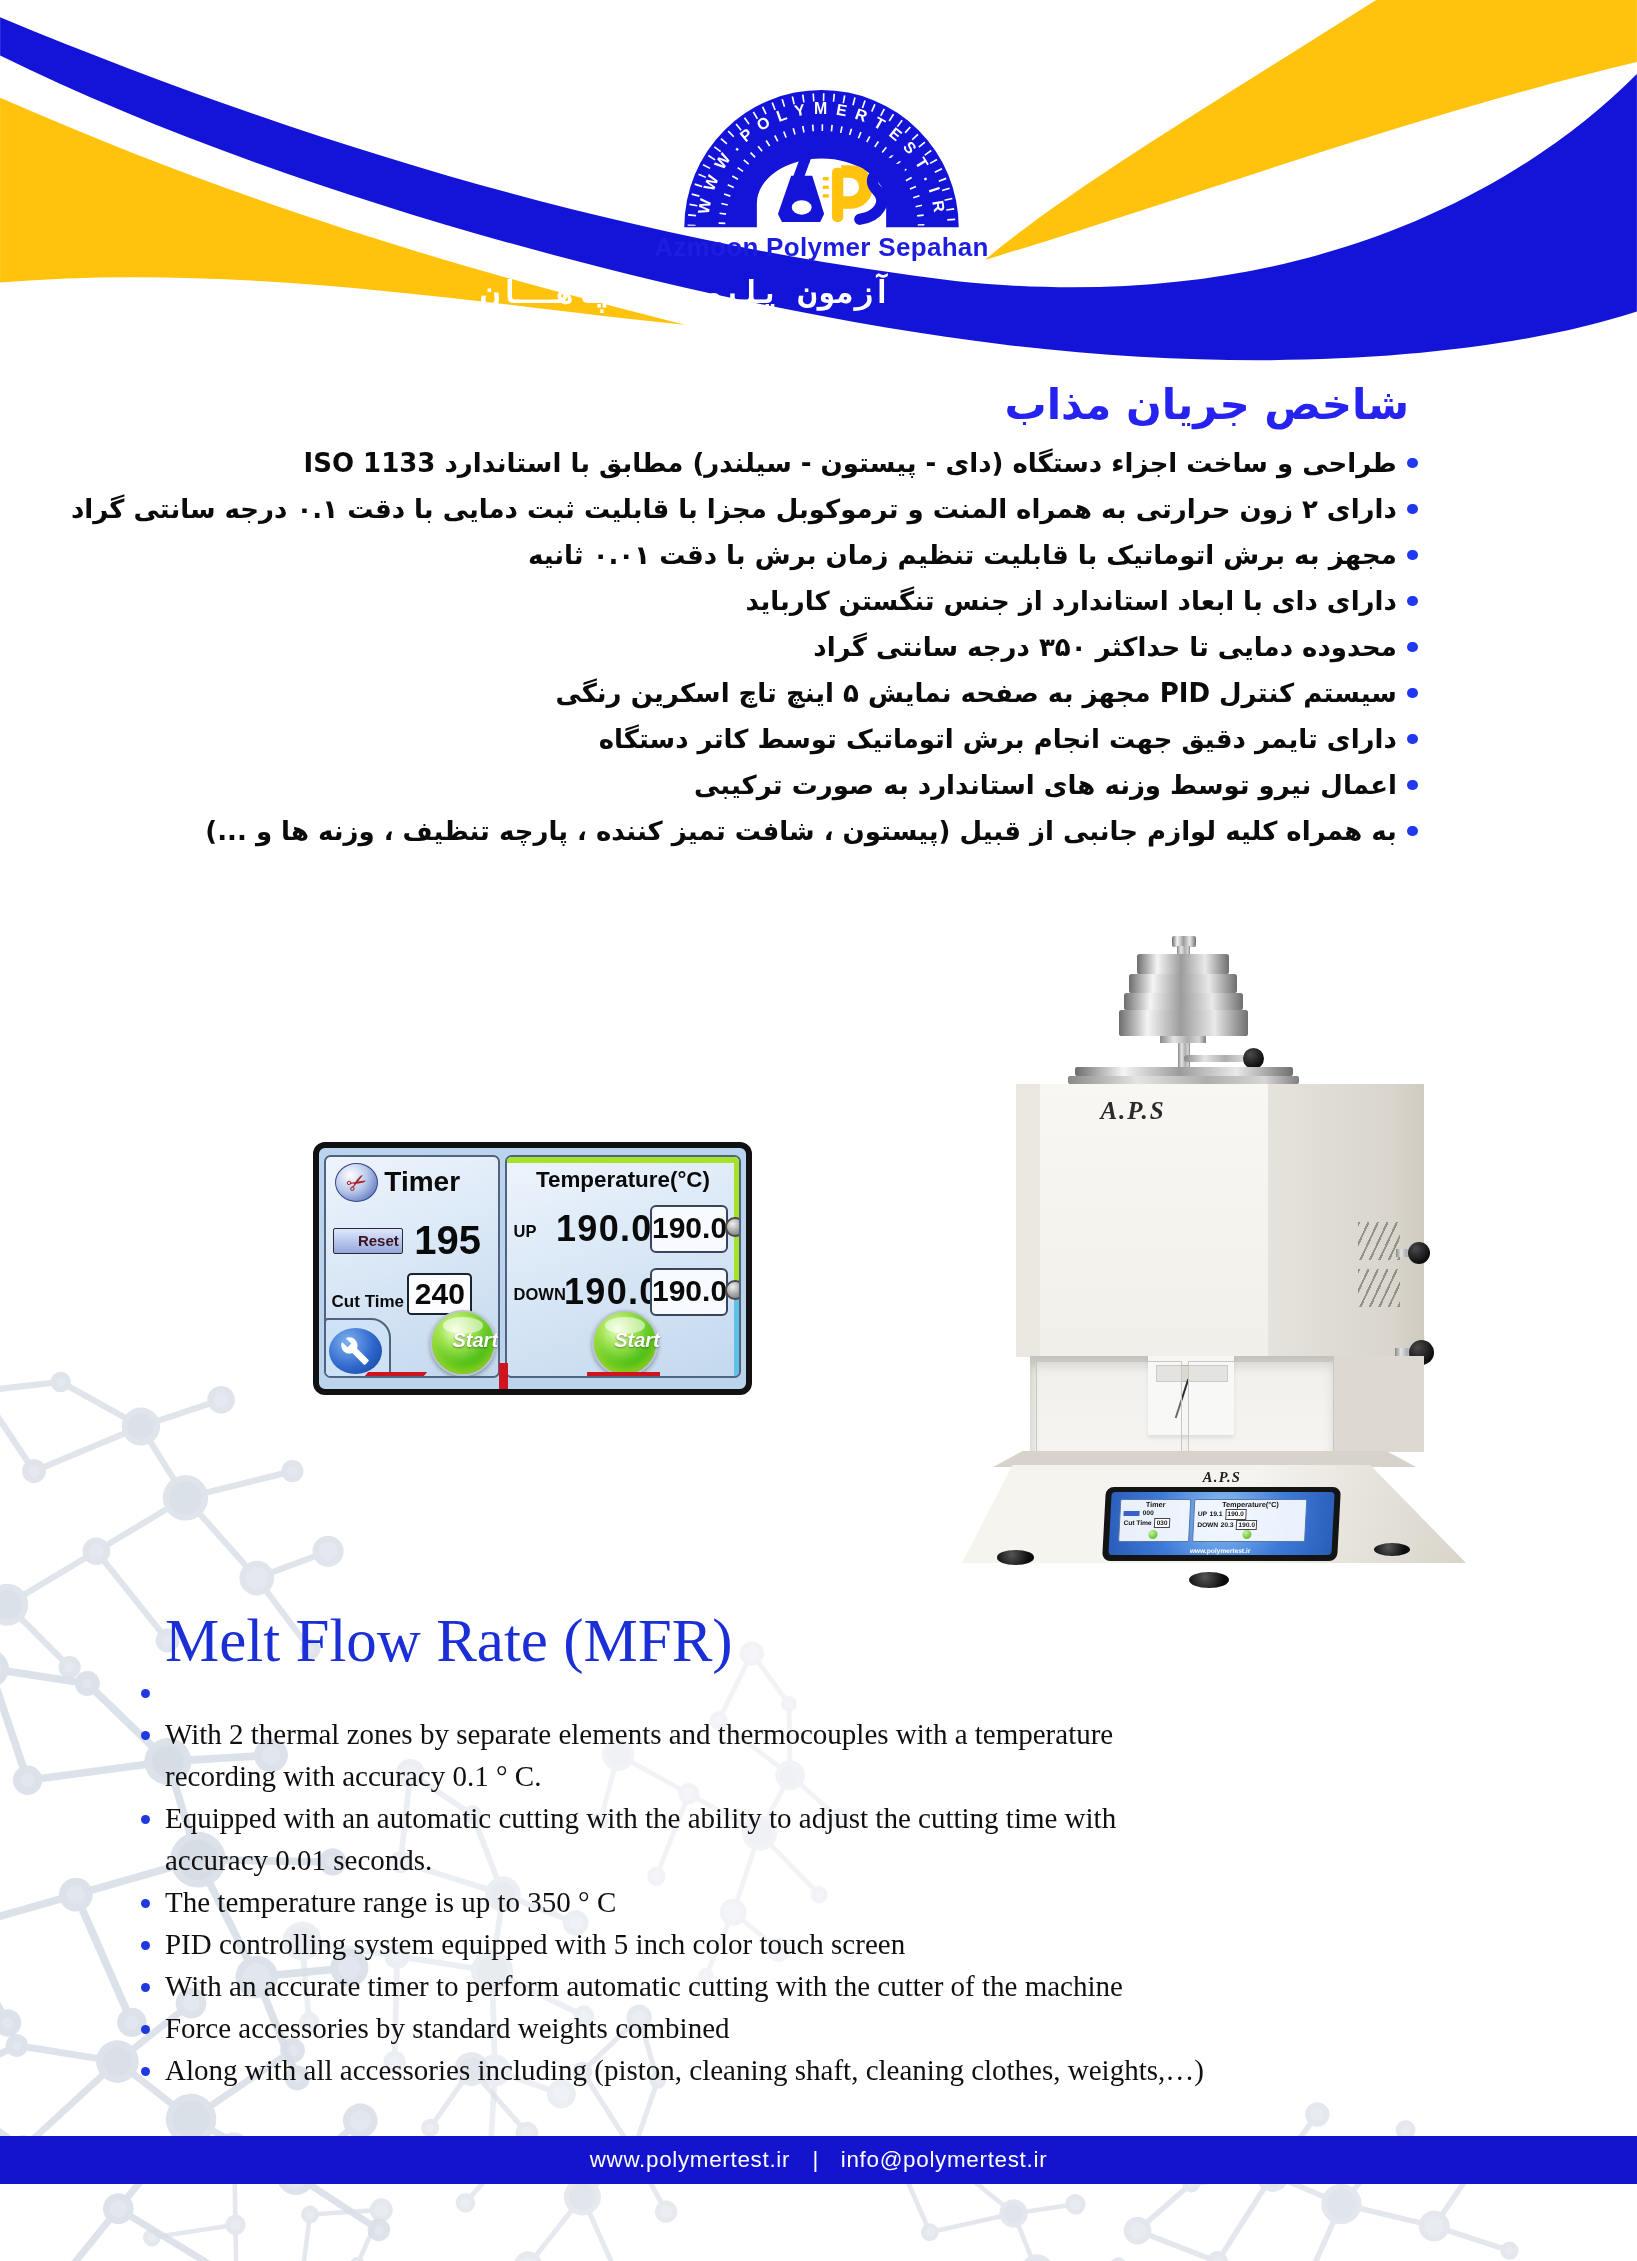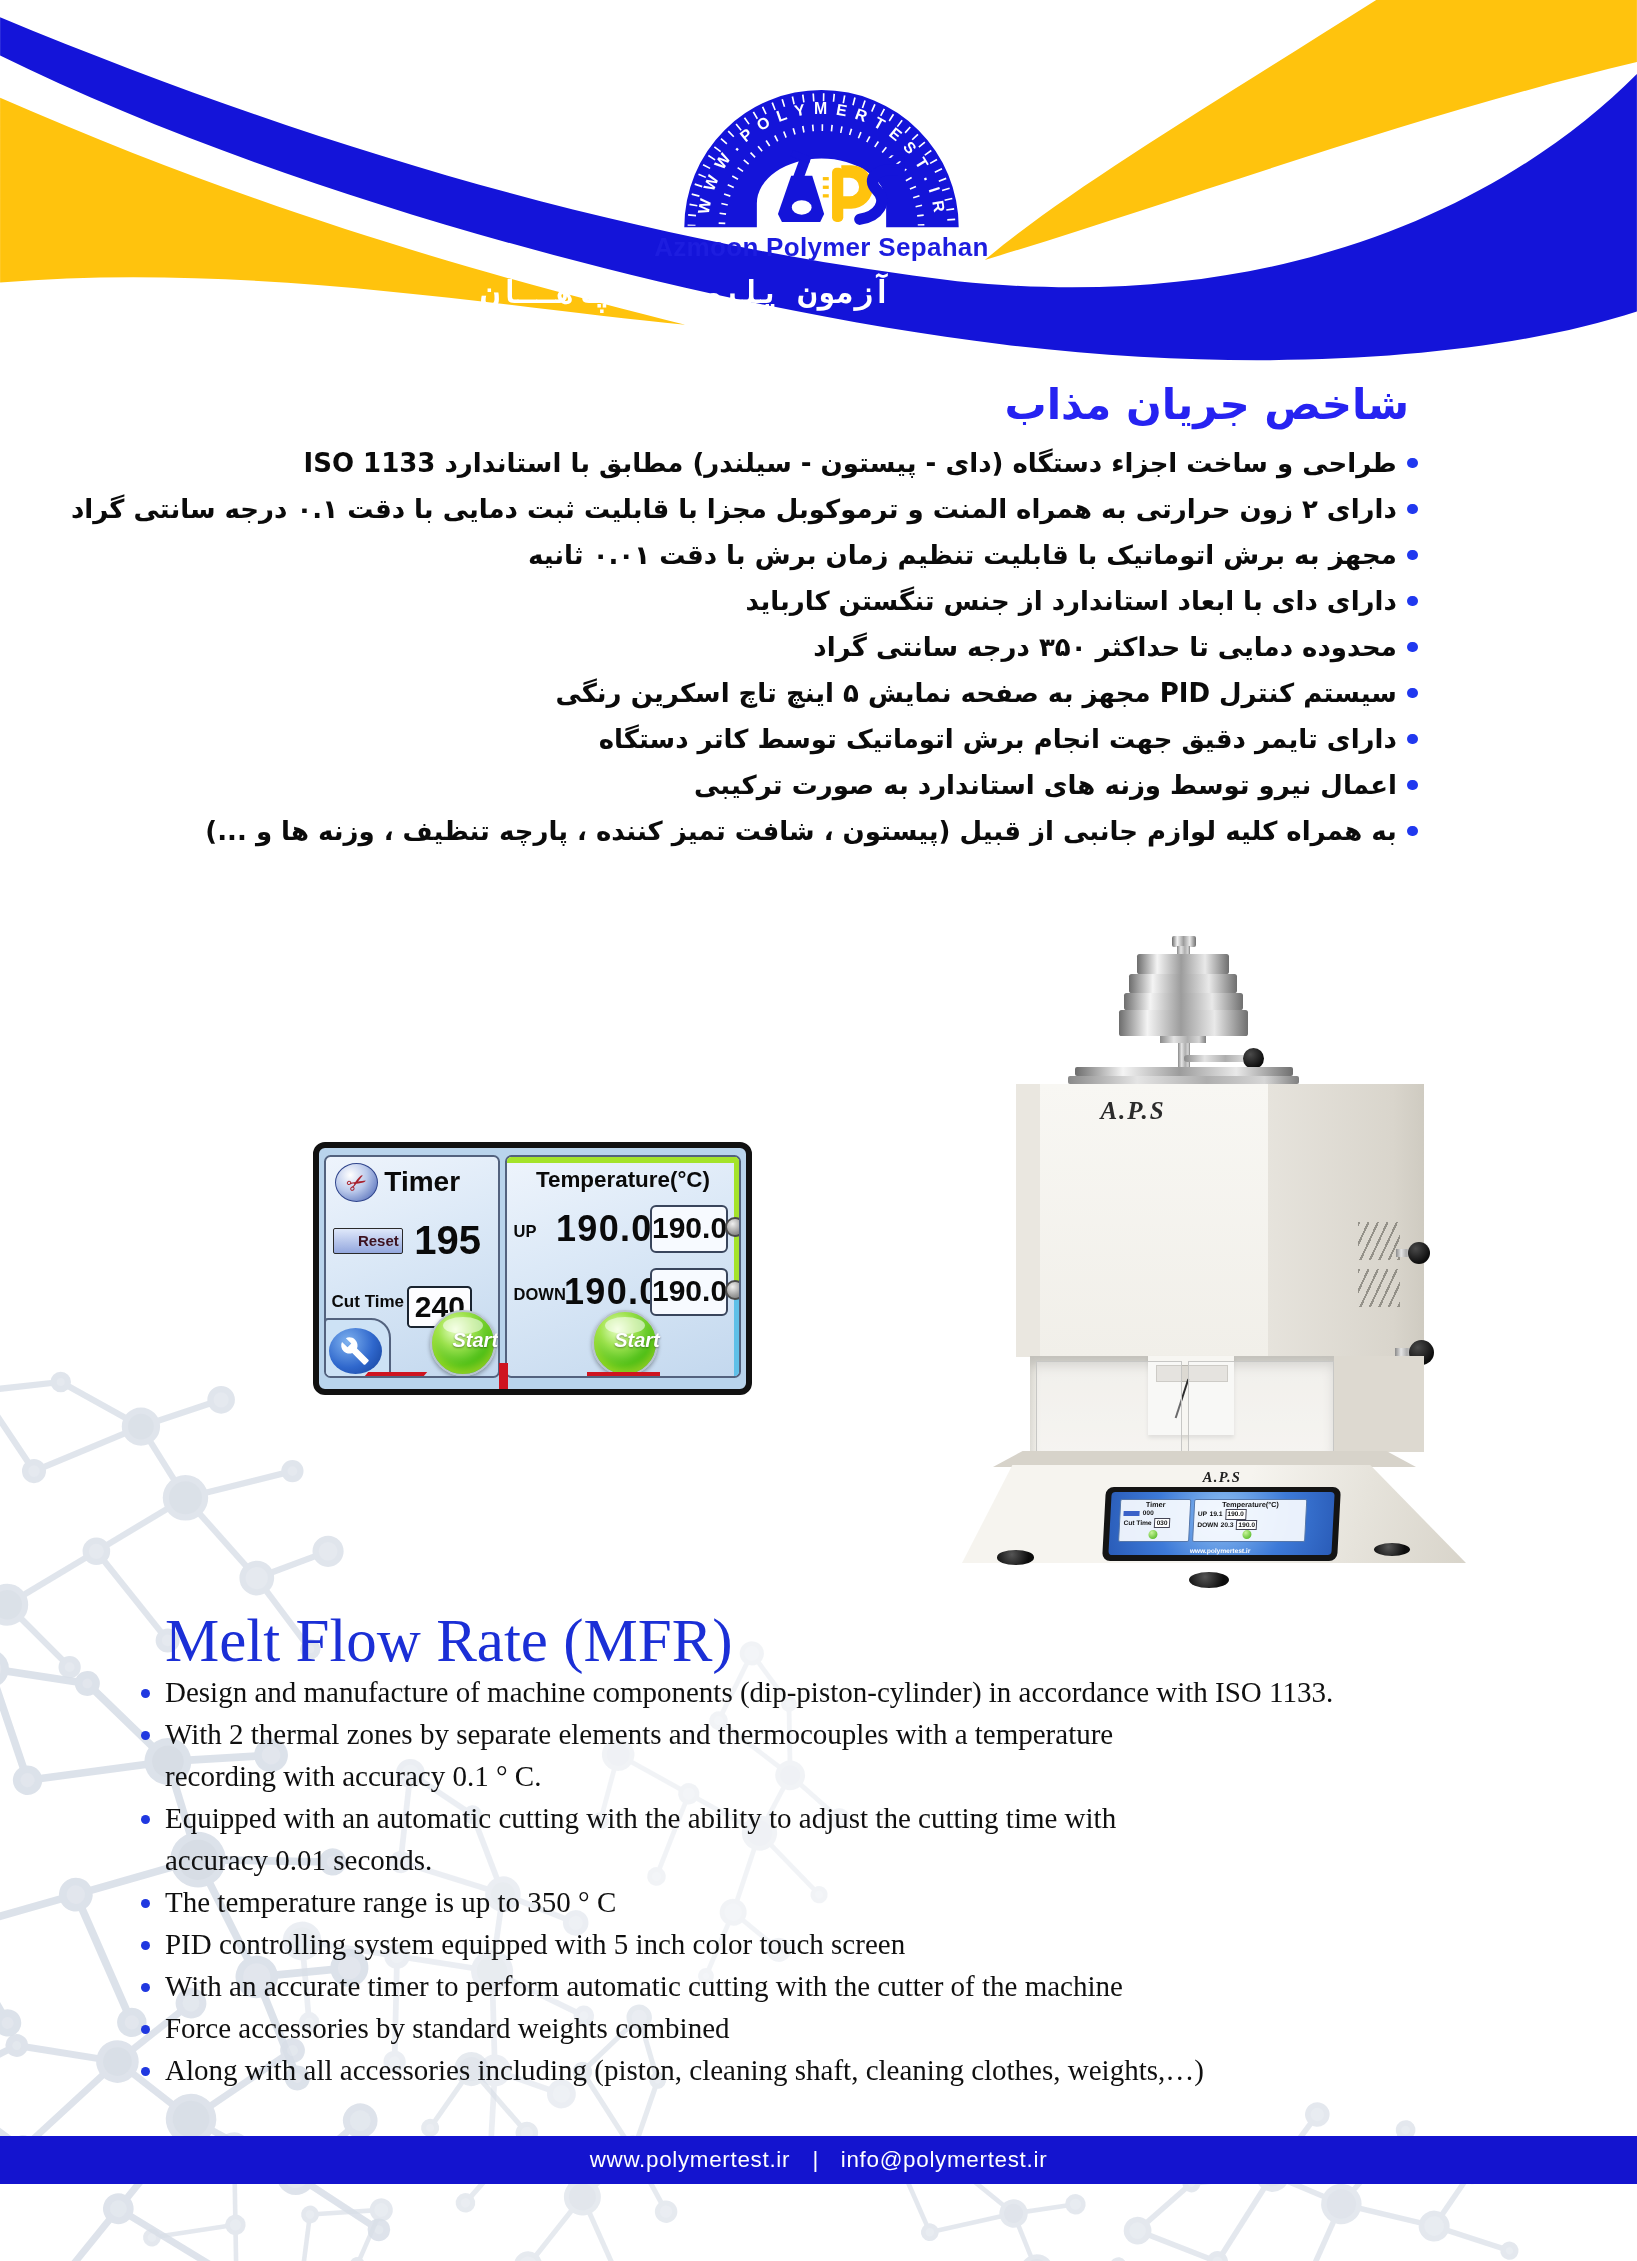--- a/index.html
+++ b/index.html
@@ -41,21 +41,21 @@
   .scissors{position:absolute;left:9.2px;top:6.6px;width:41px;height:37px;border-radius:50%;
       background:radial-gradient(circle at 35% 30%,#ffffff 0%,#b9c8ea 45%,#3c58ae 100%);
       display:flex;align-items:center;justify-content:center;border:1.3px solid #30458c;}
   .scissors span{font-size:24px;color:#a8212d;transform:rotate(-30deg);font-family:"DejaVu Sans",sans-serif;}
   .pt-timer{position:absolute;left:58px;top:9.2px;font-size:28px;font-weight:bold;color:#0a0a0a;}
   .reset-btn{position:absolute;left:6.6px;top:71px;width:70px;height:26.4px;
       background:linear-gradient(180deg,#dfe8fa,#93a7de);border:1.3px solid #2a2a2a;border-radius:2px;
       font-family:"Liberation Sans",sans-serif;font-size:15px;font-weight:bold;color:#3c1220;cursor:pointer;padding-left:24px;}
   .timer-count{position:absolute;left:88px;top:61px;font-size:40px;font-weight:bold;color:#0a0a0a;}
   .cut-label{position:absolute;left:5.3px;top:135px;font-size:17px;font-weight:bold;color:#0a0a0a;}
-  .cut-box{position:absolute;left:81px;top:129px;width:61px;height:38px;background:#fdfdff;
+  .cut-box{position:absolute;left:81px;top:116px;width:61px;height:38px;background:#fdfdff;
       border:2px solid #1a2430;border-radius:4.6px;font-size:30px;font-weight:bold;color:#0a0a0a;
       text-align:center;line-height:37px;}
   .start-btn{position:absolute;width:62px;height:62px;border-radius:50%;border:2px solid #b9c4ce;
       background:radial-gradient(circle at 38% 28%,#eaffc8 0%,#9ce24e 30%,#49bd16 62%,#2a9405 100%);
       box-shadow:0 2px 4px rgba(0,0,0,.35), inset 0 -5.3px 9.2px rgba(255,255,60,.45);cursor:pointer;}
   .start-btn span{position:absolute;left:0;top:17px;width:100%;text-align:center;
       font-size:20px;font-weight:bold;color:#fff;text-shadow:0 1.3px 2px rgba(0,0,0,.4);font-style:italic;padding-left:12px;}
   .start-btn::before{content:"";position:absolute;left:10.6px;top:5.3px;width:40px;height:17px;border-radius:50%;
       background:rgba(255,255,255,.55);}
   .sb-left{left:104px;top:153px;}
@@ -391,21 +391,20 @@
     </div>
     <div class="abs m-foot" style="left:59px;top:626px;width:37px;height:14.5px;"></div>
     <div class="abs m-foot" style="left:251px;top:648px;width:40px;height:16px;"></div>
     <div class="abs m-foot" style="left:436px;top:619px;width:36px;height:13.2px;"></div>
   </div>
 
   <div class="en-title">Melt Flow Rate (MFR)</div>
   <div class="en-list">
     <div class="en-row">
         <span class="en-dot"></span>
-        <span>Design and manufacture of machine components (dip-piston-cylinder) in accordance with ISO 1133.</span>
       </div>
     <div class="en-row">
         <span class="en-dot"></span>
         <span>With 2 thermal zones by separate elements and thermocouples with a temperature</span>
       </div>
     <div class="en-row en-cont">
         <span>recording with accuracy 0.1 ° C.</span>
       </div>
     <div class="en-row">
         <span class="en-dot"></span>

